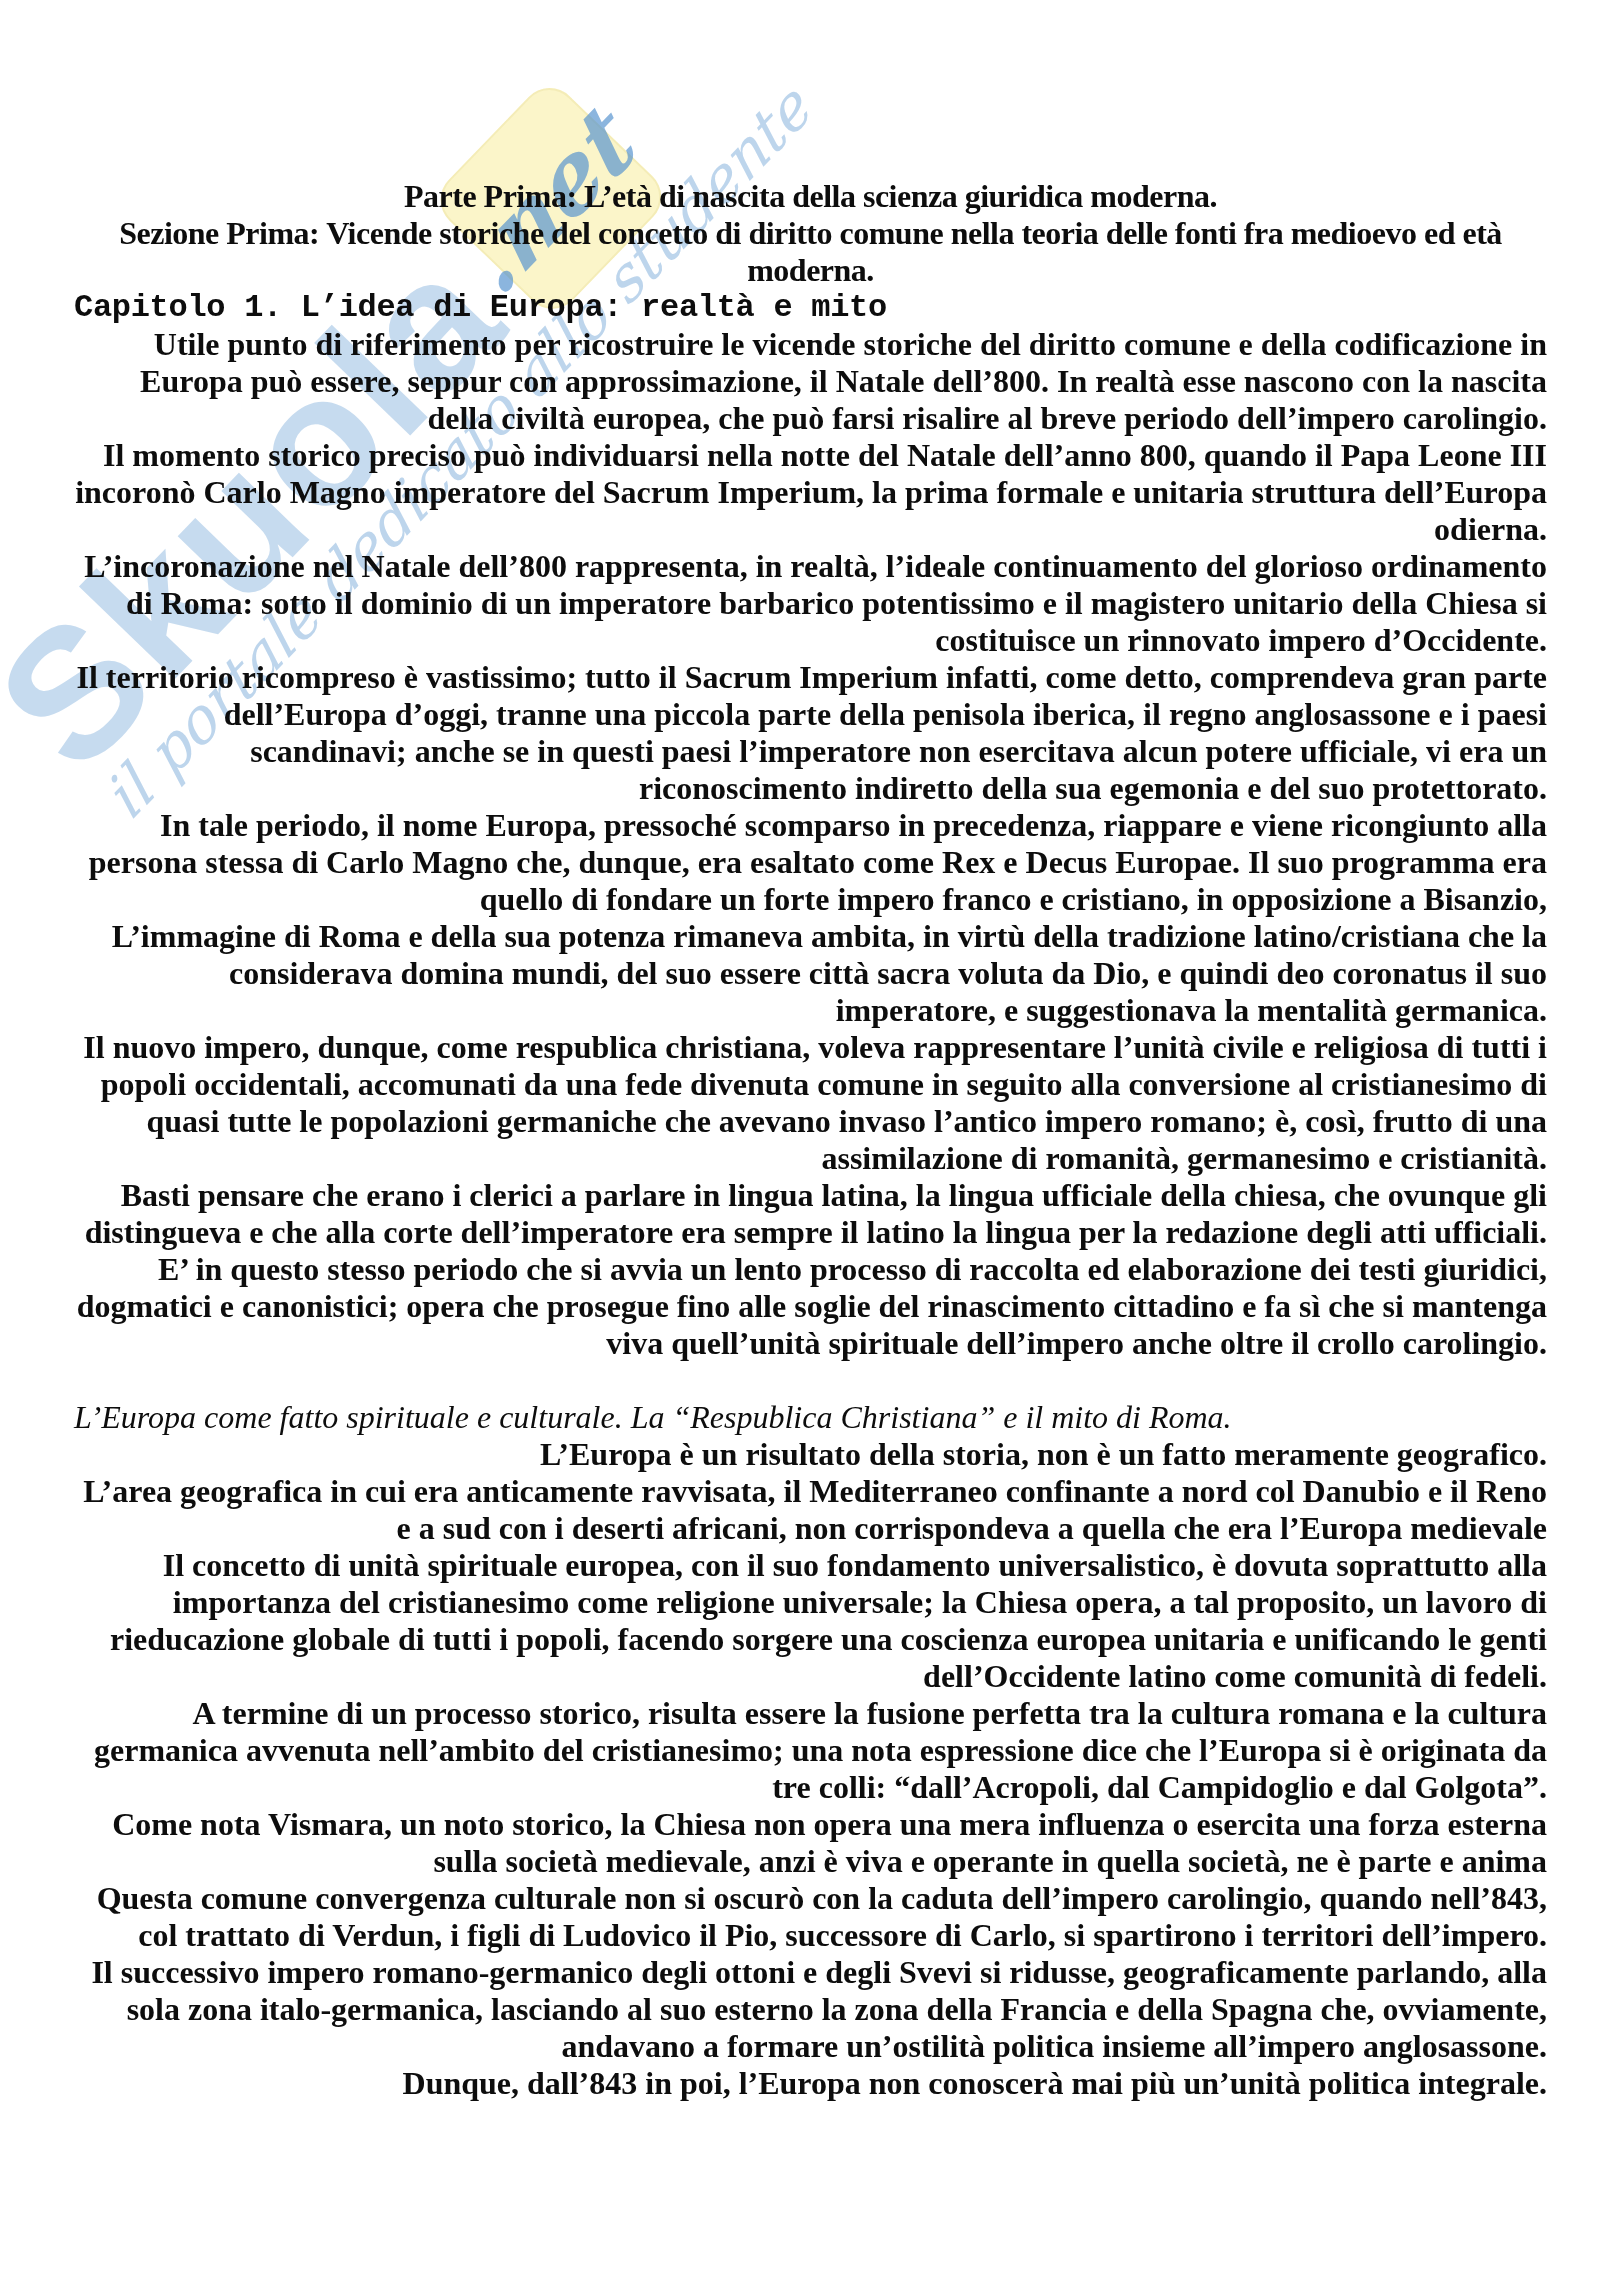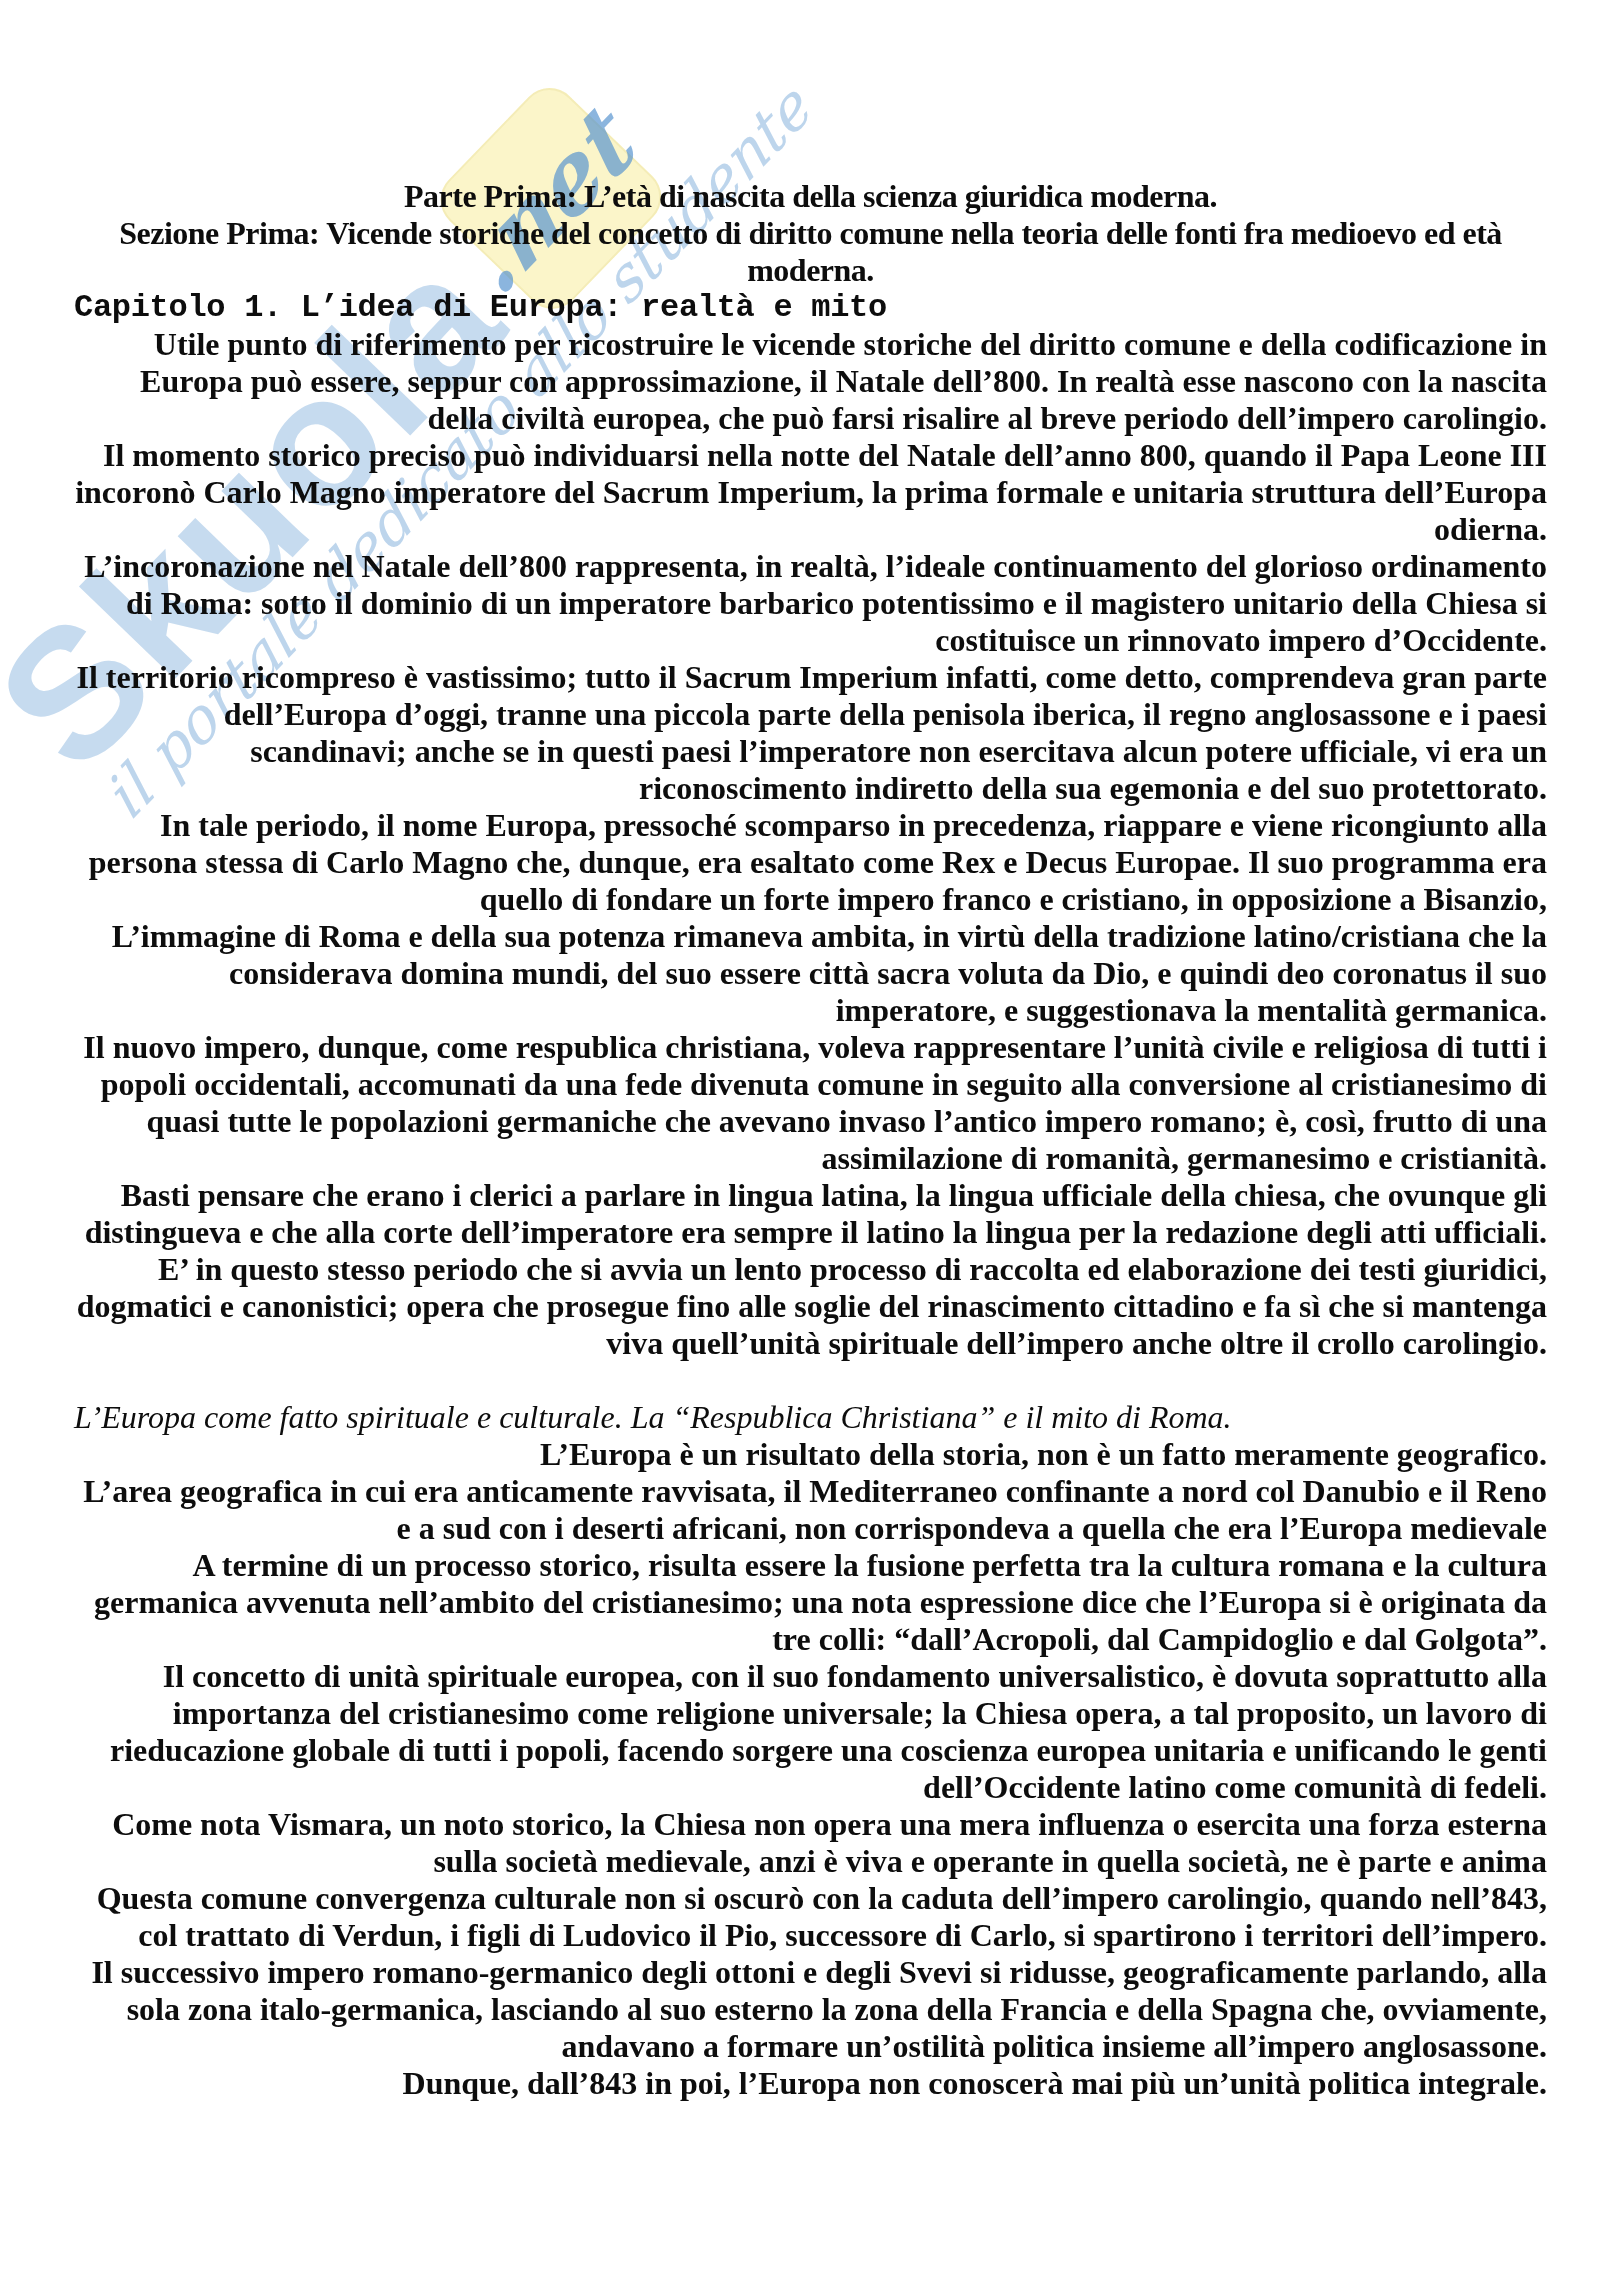--- a/index.html
+++ b/index.html
@@ -129,22 +129,22 @@
         <p class="para">E’ in questo stesso periodo che si avvia un lento processo di raccolta ed elaborazione dei testi giuridici, dogmatici e canonistici; opera che prosegue fino alle soglie del rinascimento cittadino e fa sì che si mantenga viva quell’unità spirituale dell’impero anche oltre il crollo carolingio.</p>
       </div>
 
     <div class="blank-line"></div>
 
     <h3 class="subhead">L’Europa come fatto spirituale e culturale. La “Respublica Christiana” e il mito di Roma.</h3>
 
     <div>
         <p class="para">L’Europa è un risultato della storia, non è un fatto meramente geografico.</p>
         <p class="para">L’area geografica in cui era anticamente ravvisata, il Mediterraneo confinante a nord col Danubio e il Reno e a sud con i deserti africani, non corrispondeva a quella che era l’Europa medievale</p>
+        <p class="para">Il concetto di unità spirituale europea, con il suo fondamento universalistico, è dovuta soprattutto alla importanza del cristianesimo come religione universale; la Chiesa opera, a tal proposito, un lavoro di rieducazione globale di tutti i popoli, facendo sorgere una coscienza europea unitaria e unificando le genti dell’Occidente latino come comunità di fedeli.</p>
         <p class="para">A termine di un processo storico, risulta essere la fusione perfetta tra la cultura romana e la cultura germanica  avvenuta nell’ambito del cristianesimo; una nota espressione dice che l’Europa si è originata da tre colli: “dall’Acropoli, dal Campidoglio e dal Golgota”.</p>
-        <p class="para">Il concetto di unità spirituale europea, con il suo fondamento universalistico, è dovuta soprattutto alla importanza del cristianesimo come religione universale; la Chiesa opera, a tal proposito, un lavoro di rieducazione globale di tutti i popoli, facendo sorgere una coscienza europea unitaria e unificando le genti dell’Occidente latino come comunità di fedeli.</p>
         <p class="para">Come nota Vismara, un noto storico, la Chiesa non opera una mera influenza o esercita una forza esterna  sulla società medievale, anzi è viva e operante in quella società, ne è parte e anima</p>
         <p class="para">Questa comune convergenza culturale non si oscurò con la caduta dell’impero carolingio, quando nell’843, col trattato di Verdun, i figli di Ludovico il Pio, successore di Carlo, si spartirono i territori dell’impero.</p>
         <p class="para">Il successivo impero romano-germanico degli ottoni e degli Svevi si ridusse, geograficamente parlando, alla sola zona italo-germanica, lasciando al suo esterno la zona della Francia e della Spagna che, ovviamente, andavano a formare un’ostilità politica insieme all’impero anglosassone.</p>
         <p class="para">Dunque, dall’843 in poi, l’Europa non conoscerà mai più un’unità politica integrale.</p>
       </div>
   </div>
 
 </div>
 
 

